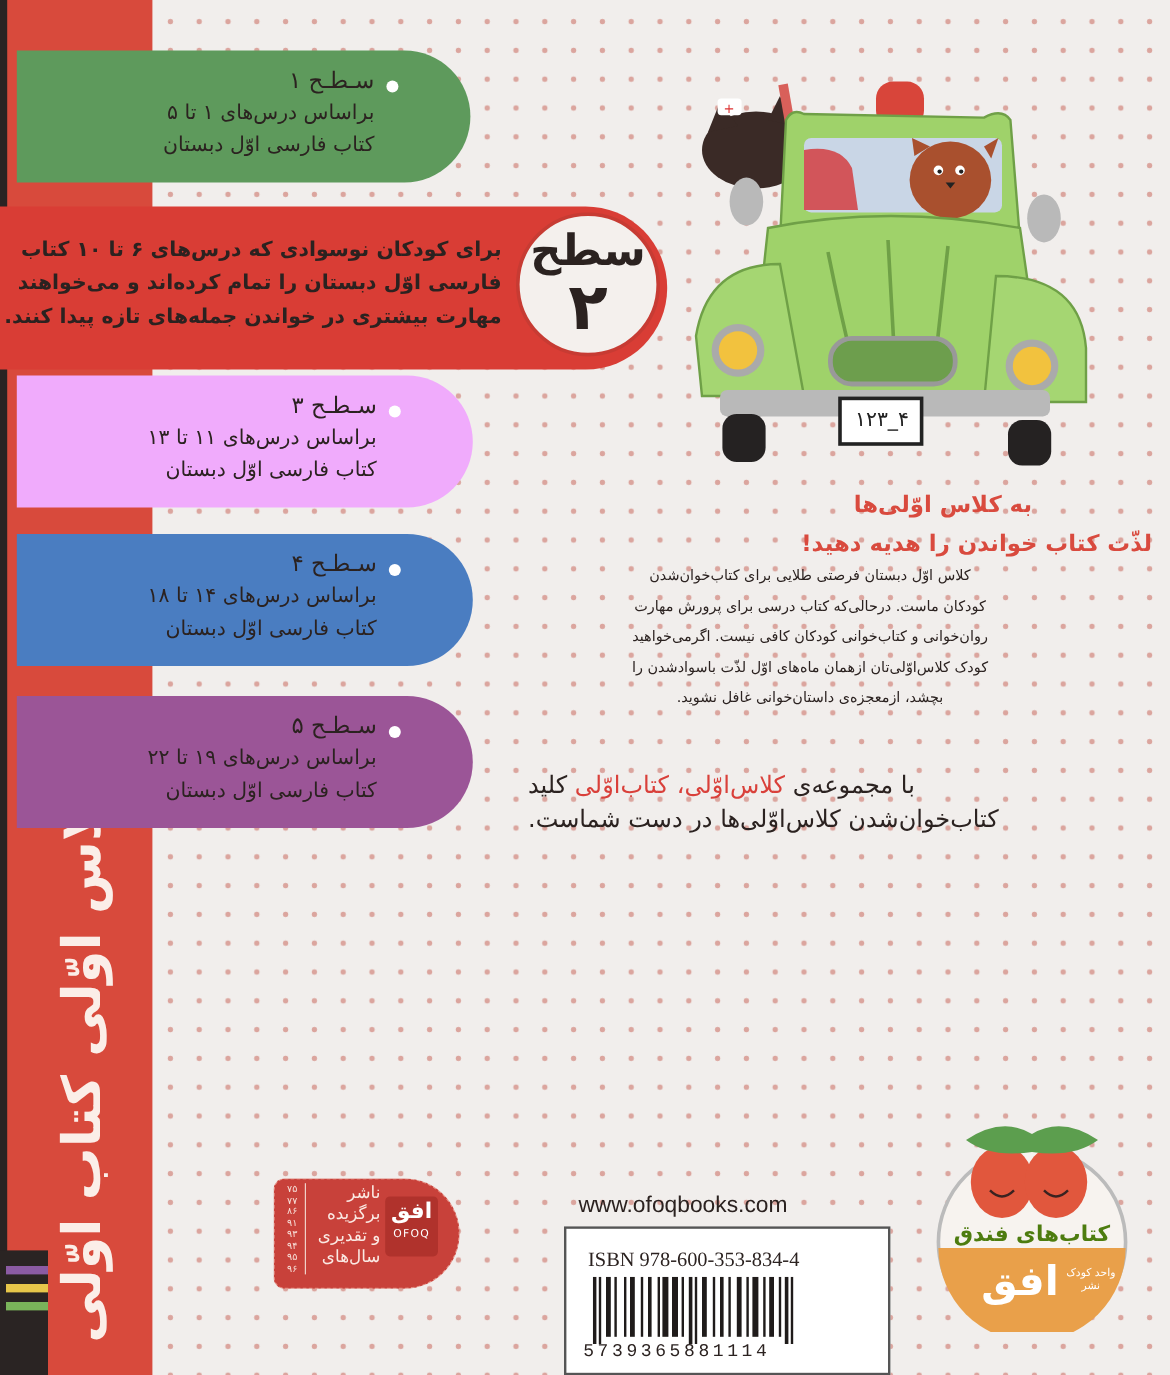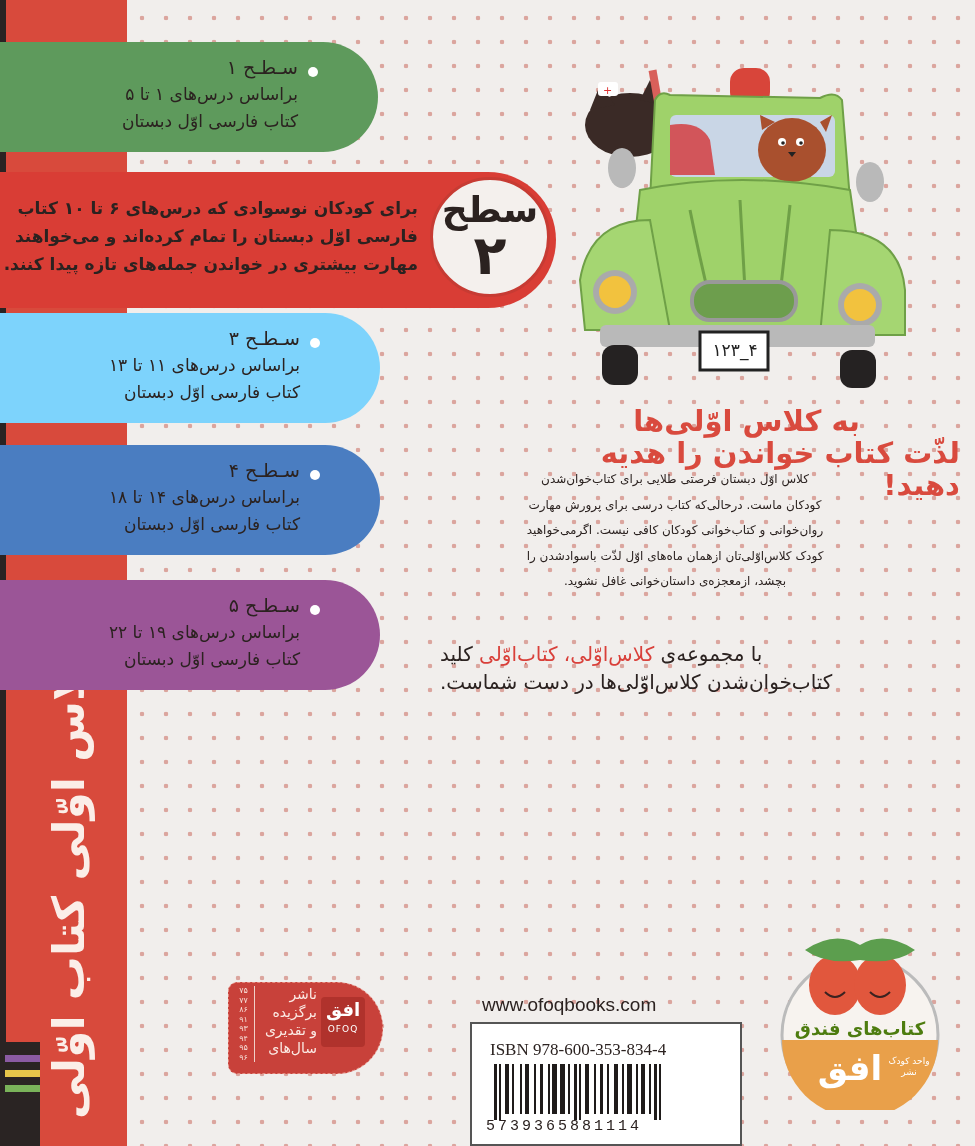--- a/index.html
+++ b/index.html
@@ -27,21 +27,21 @@
   .spine-title span {
     display: block; transform: rotate(-90deg); white-space: nowrap;
     color: #fbeee8; font-size: 44px; font-weight: bold; direction: rtl;
   }
   .color-bar-block {
     position: absolute; left: 0; top: 1042px; width: 40px; height: 104px;
     background: #2a2423;
   }
   .color-bar { position: absolute; left: 5px; width: 35px; height: 7px; }
   .band {
-    position: absolute; left: 0; height: 110px;
+    position: absolute; left: 14px; height: 110px;
     border-radius: 0 60px 60px 0;
     color: #2b2220; direction: rtl; text-align: right;
   }
   .band .dot {
     position: absolute; right: 60px; top: 25px; width: 10px; height: 10px;
     background: #fff; border-radius: 50%;
   }
   .band .text {
     position: absolute; right: 80px; top: 12px; font-size: 17px; line-height: 27px;
   }
@@ -59,21 +59,21 @@
   .band2 .circle .c-word { font-size: 36px; font-weight: bold; color: #2b2220; line-height: 38px; }
   .band2 .circle .c-num { font-size: 54px; font-weight: bold; color: #2b2220; line-height: 54px; }
   .band2 .text {
     position: absolute; right: 138px; top: 22px; direction: rtl; text-align: right;
     font-size: 17px; line-height: 28px; color: #2b2220; font-weight: bold; white-space: nowrap;
   }
   .car-area { position: absolute; left: 570px; top: 60px; width: 340px; height: 330px; }
   .headline {
     position: absolute; left: 540px; top: 405px; width: 420px;
     direction: rtl; text-align: right; color: #d94a3e;
-    font-size: 29px; font-weight: bold; line-height: 32px;
+    font-size: 19px; font-weight: bold; line-height: 32px;
   }
   .headline div:first-child { padding-right: 100px; }
   .body-text {
     position: absolute; left: 420px; top: 467px; width: 510px;
     direction: rtl; text-align: center; color: #2b2220;
     font-size: 12px; line-height: 25.5px;
   }
   .closing {
     position: absolute; left: 440px; top: 640px; width: 500px;
     direction: rtl; text-align: left; color: #2b2220;
@@ -150,21 +150,21 @@
     <div>برای کودکان نوسوادی که درس‌های ۶ تا ۱۰ کتاب</div>
     <div>فارسی اوّل دبستان را تمام کرده‌اند و می‌خواهند</div>
     <div>مهارت بیشتری در خواندن جمله‌های تازه پیدا کنند.</div>
   </div>
   <div class="circle">
     <div class="c-word">سطح</div>
     <div class="c-num">۲</div>
   </div>
 </div>
 
-<div class="band" style="top:313px;width:380px;background:#7dd3fc;">
+<div class="band" style="top:313px;width:380px;background:#f0abfc;">
   <div class="dot"></div>
   <div class="text">
     <div class="level-title">سـطـح ۳</div>
     <div>براساس درس‌های ۱۱ تا ۱۳</div>
     <div>کتاب  فارسی اوّل دبستان</div>
   </div>
 </div>
 
 <div class="band" style="top:445px;width:380px;background:#4a7dc1;">
   <div class="dot"></div>

